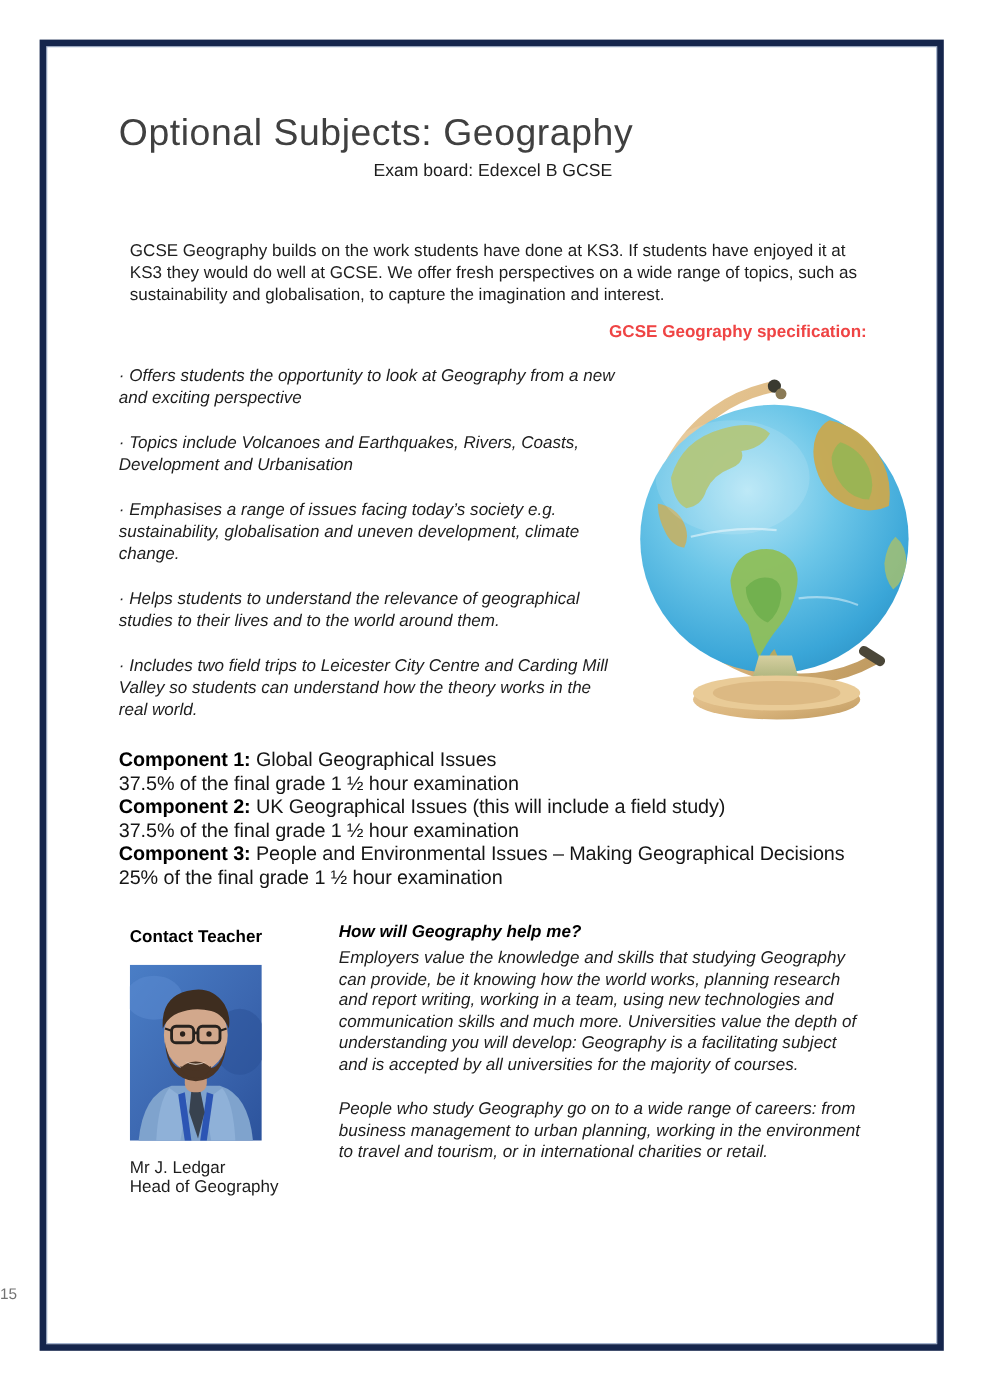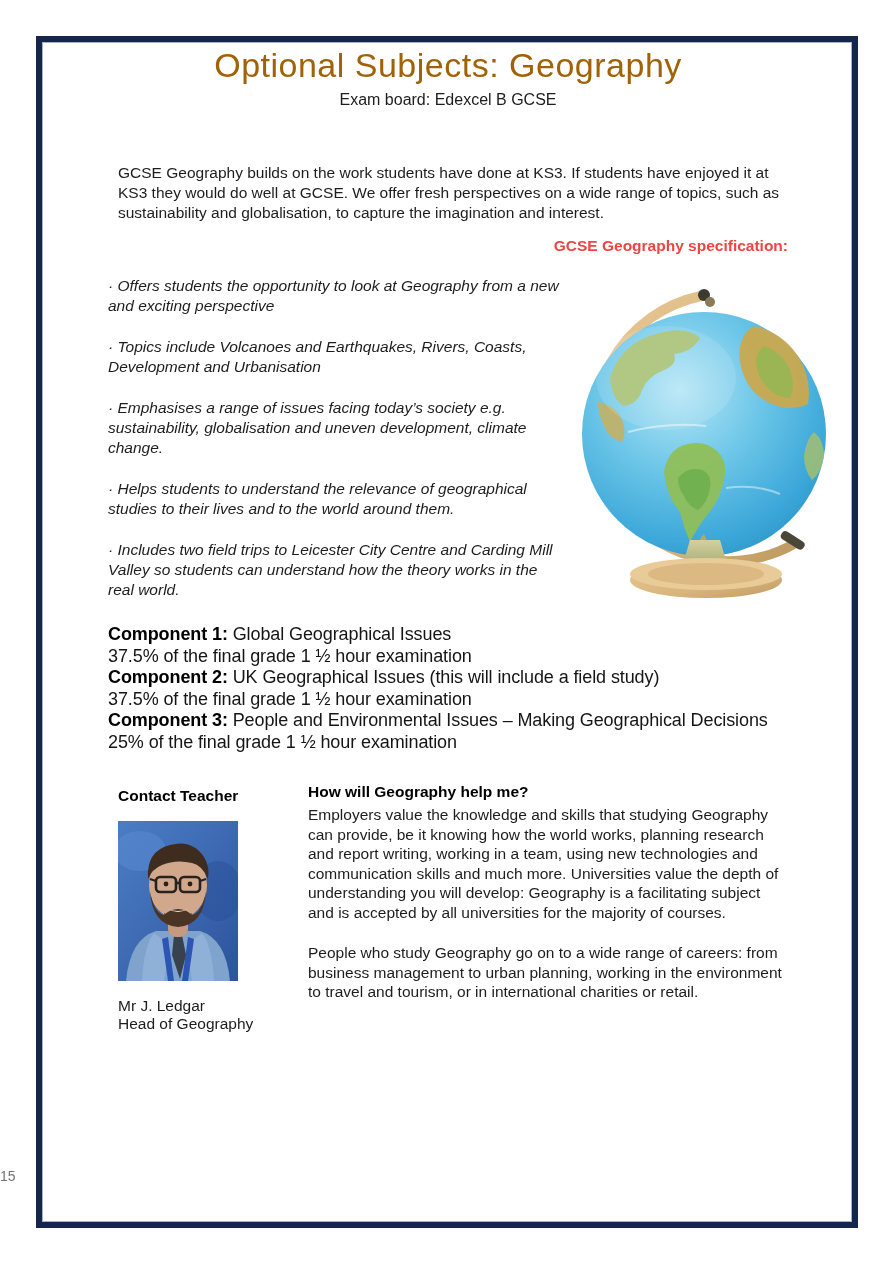--- a/index.html
+++ b/index.html
@@ -17,26 +17,26 @@
     left:36px; top:36px; right:34px; bottom:34px;
     border:6px solid #15254c;
     box-shadow: inset 0 0 0 1px rgba(148,166,198,.85);
     pointer-events:none;
   }
   .content {
     position:absolute;
     left:108px; top:0; width:680px;
   }
   .title {
-    margin-top:46px;
-    text-align:center;
+    margin-top:102px;
+    text-align:left;
     font-size:34px;
     font-weight:400;
     letter-spacing:.5px;
-    color:#a16207;
+    color:#404040;
     white-space:nowrap;
   }
   .subtitle {
     margin-top:6px;
     text-align:center;
     font-size:16px;
     color:#1d1d1d;
   }
   .intro {
     margin-top:54px;
@@ -85,21 +85,21 @@
     font-size:15.5px;
     font-weight:bold;
     color:#000;
   }
   .photo-wrap {
     margin-top:16px;
     width:120px; height:160px;
   }
   .teacher-name { margin-top:16px; font-size:15.5px; }
   .teacher-role { font-size:15.5px; }
-  .col-right { width:485px; }
+  .col-right { width:485px;font-style:italic; }
   .col-right p {
     margin-top:21px;
     font-size:15.5px;
     line-height:19.5px;
   }
   .col-right p:first-of-type { margin-top:4px; }
   .footer {
     position:absolute;
     left:0; right:0; top:1168px;
     text-align:left;

